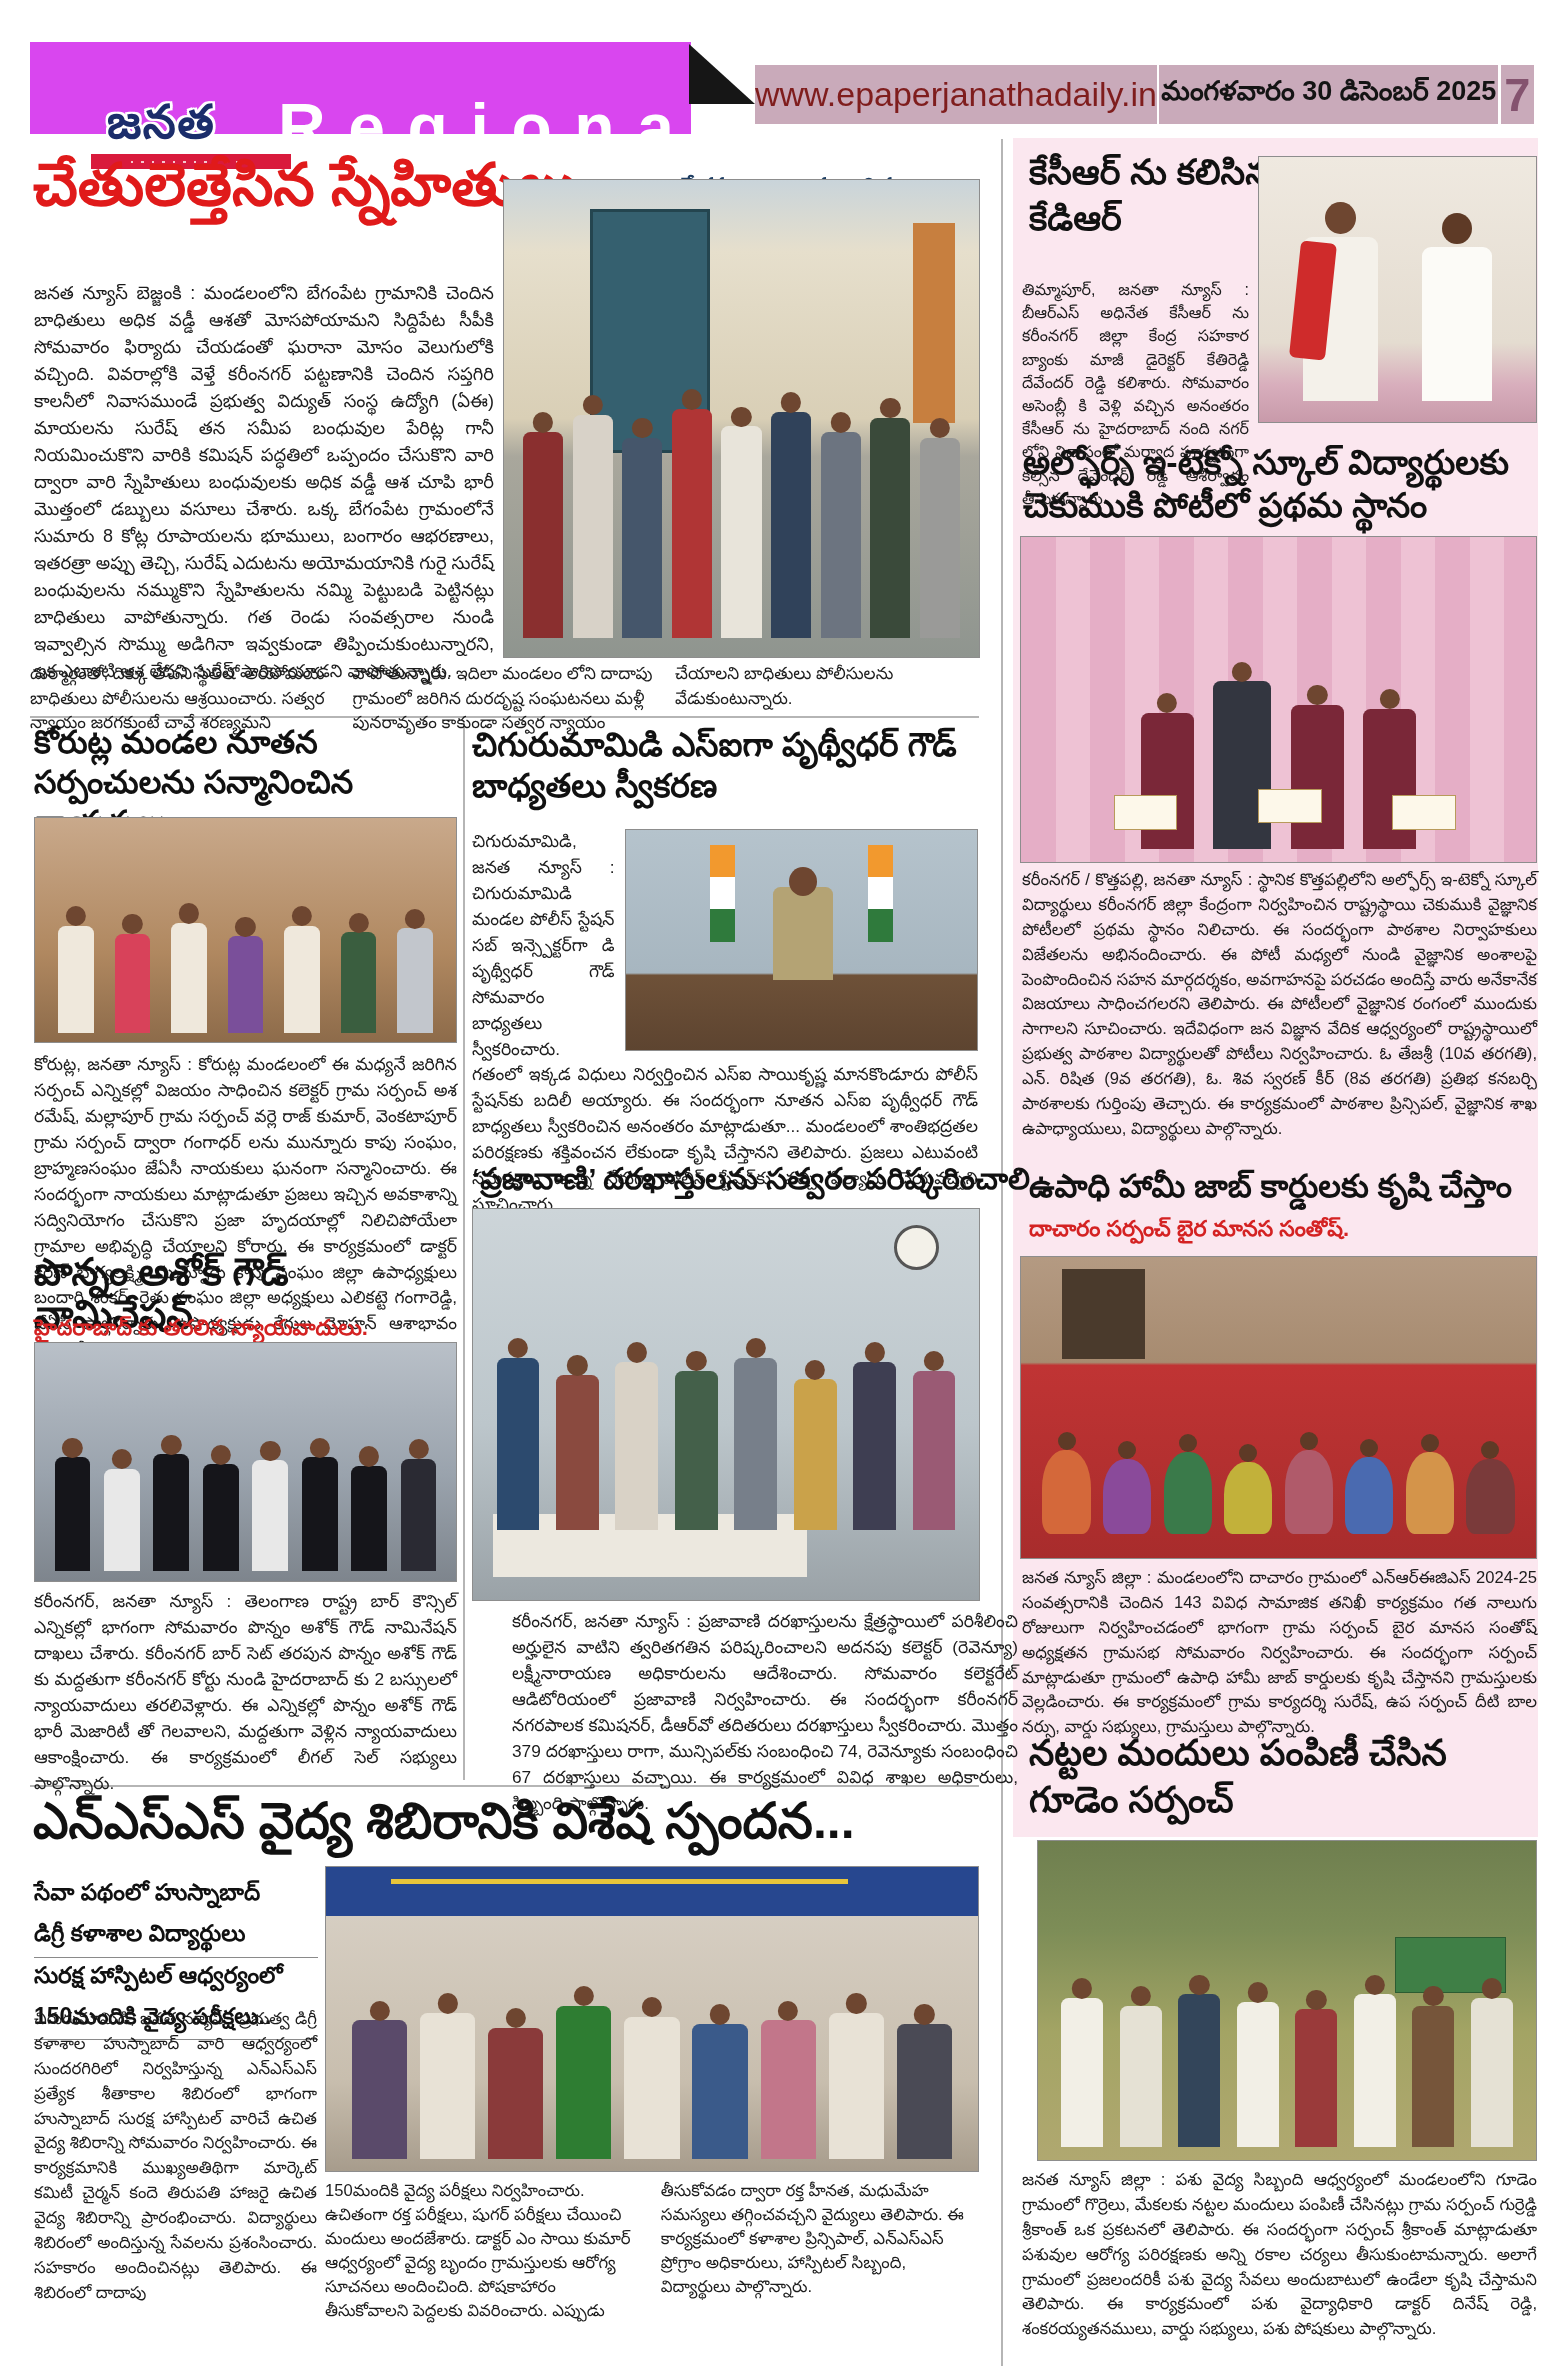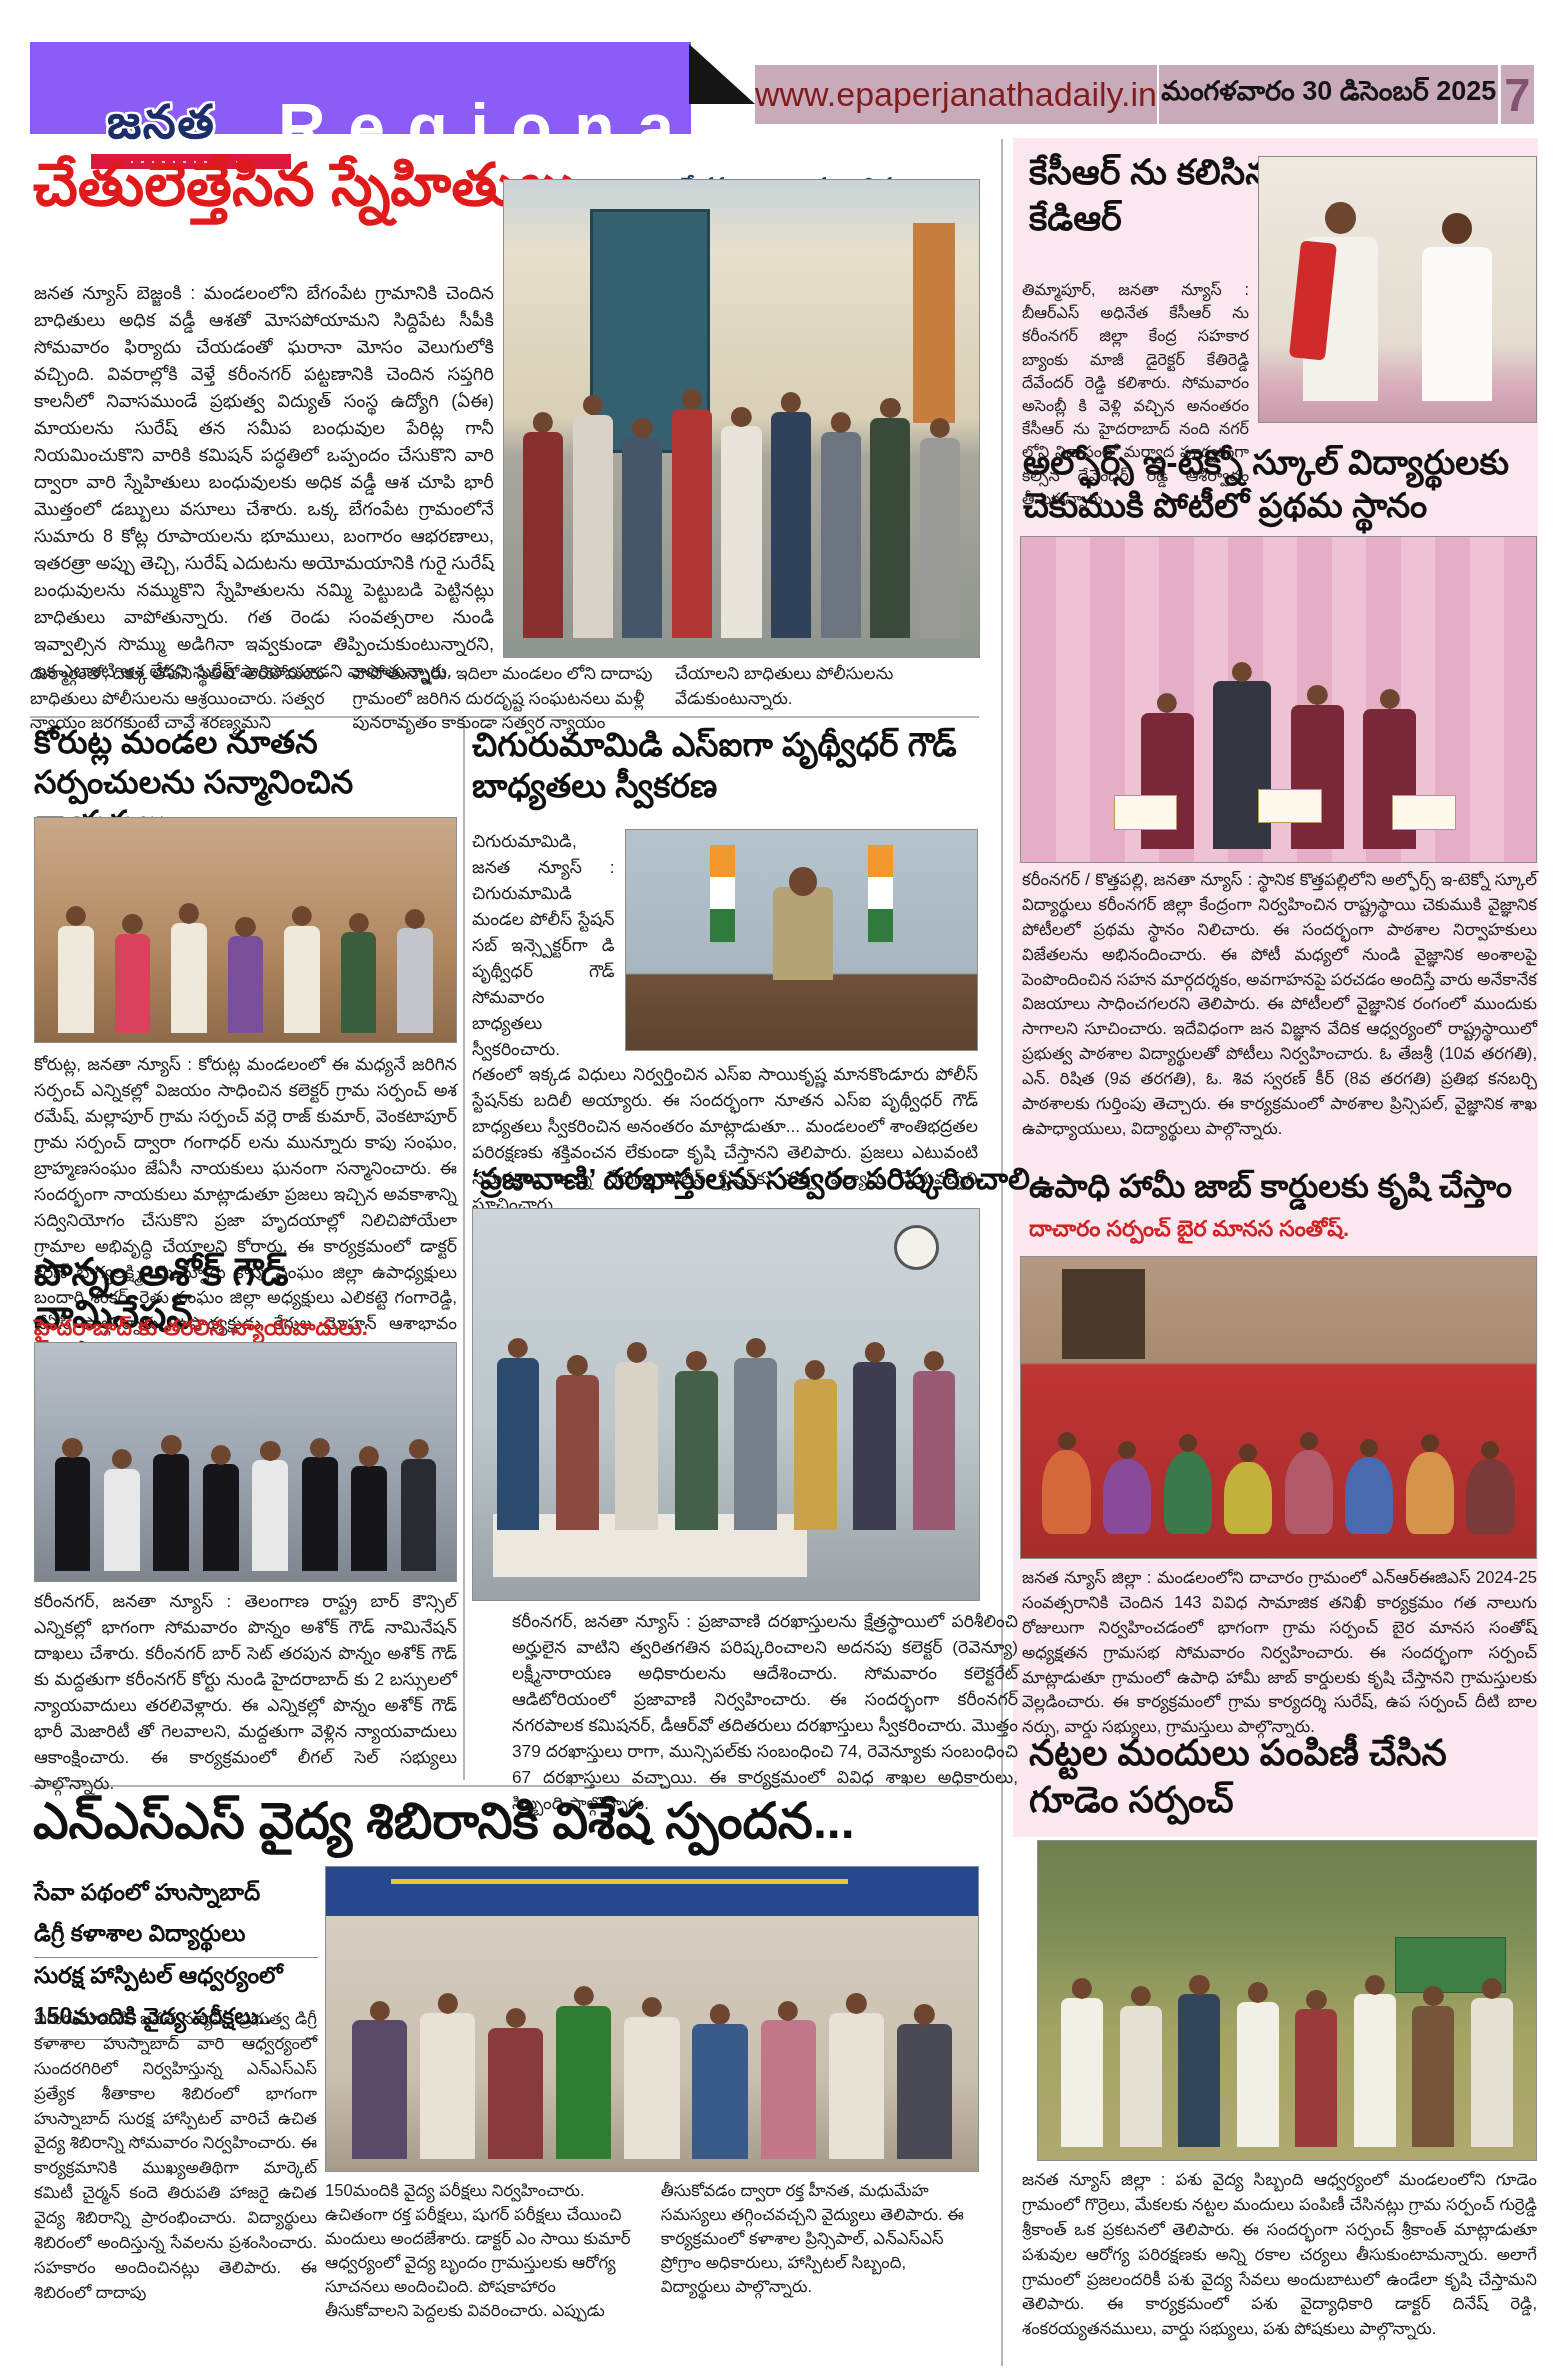--- a/index.html
+++ b/index.html
@@ -1,20 +1,20 @@
 <!DOCTYPE html>
 <html style="font-size:12px"><head>
 <meta charset="utf-8">
 <style>
   html,body{margin:0;padding:0;background:#e9e9e9;}
   #page{position:relative;width:1555px;height:2377px;background:#ffffff;margin:0 auto;
         font-family:"Liberation Sans","DejaVu Sans",sans-serif;color:#1c1c1c;overflow:hidden;}
   .abs{position:absolute;}
   
-  #mast-box{left:30px;top:42px;width:661px;height:92px;background:#8b5cf6;}
+  #mast-box{left:30px;top:42px;width:661px;height:92px;background:#d946ef;}
   #logo{left:47px;top:50px;width:226px;height:78px;}
   #logo-text{left:30px;top:1.5px;font-size:47px;font-weight:800;color:#1b2d6b;letter-spacing:1.5px;
      text-shadow:-2.3px -2.3px 0 #fff,2.3px -2.3px 0 #fff,-2.3px 2.3px 0 #fff,2.3px 2.3px 0 #fff,0 -2.3px 0 #fff,0 2.3px 0 #fff,-2.3px 0 0 #fff,2.3px 0 0 #fff;}
   #logo-ribbon{left:13.5px;top:62px;width:200px;height:15px;background:#d91a3c;
      background-image:repeating-linear-gradient(90deg,rgba(255,255,255,.75) 0 2.3px,rgba(255,255,255,0) 2.3px 10.5px);background-size:60% 2.3px;background-repeat:no-repeat;background-position:center 6.8px;}
   #section-title{left:248px;top:47px;width:421px;font-size:66px;font-weight:800;color:#ffffff;letter-spacing:22.6px;}
   #fold{left:689px;top:44px;width:66px;height:60px;background:#161616;clip-path:polygon(0 0,100% 100%,0 100%);}
   #mast-bar{left:755px;top:65px;width:779px;height:59px;background:#c9aaba;display:flex;align-items:center;}
   #mast-bar .site{flex:0 0 324px;text-align:center;font-size:34px;color:#7f1d1d;}
   #mast-bar .vdiv{width:2.3px;height:59px;background:#ffffff;}

